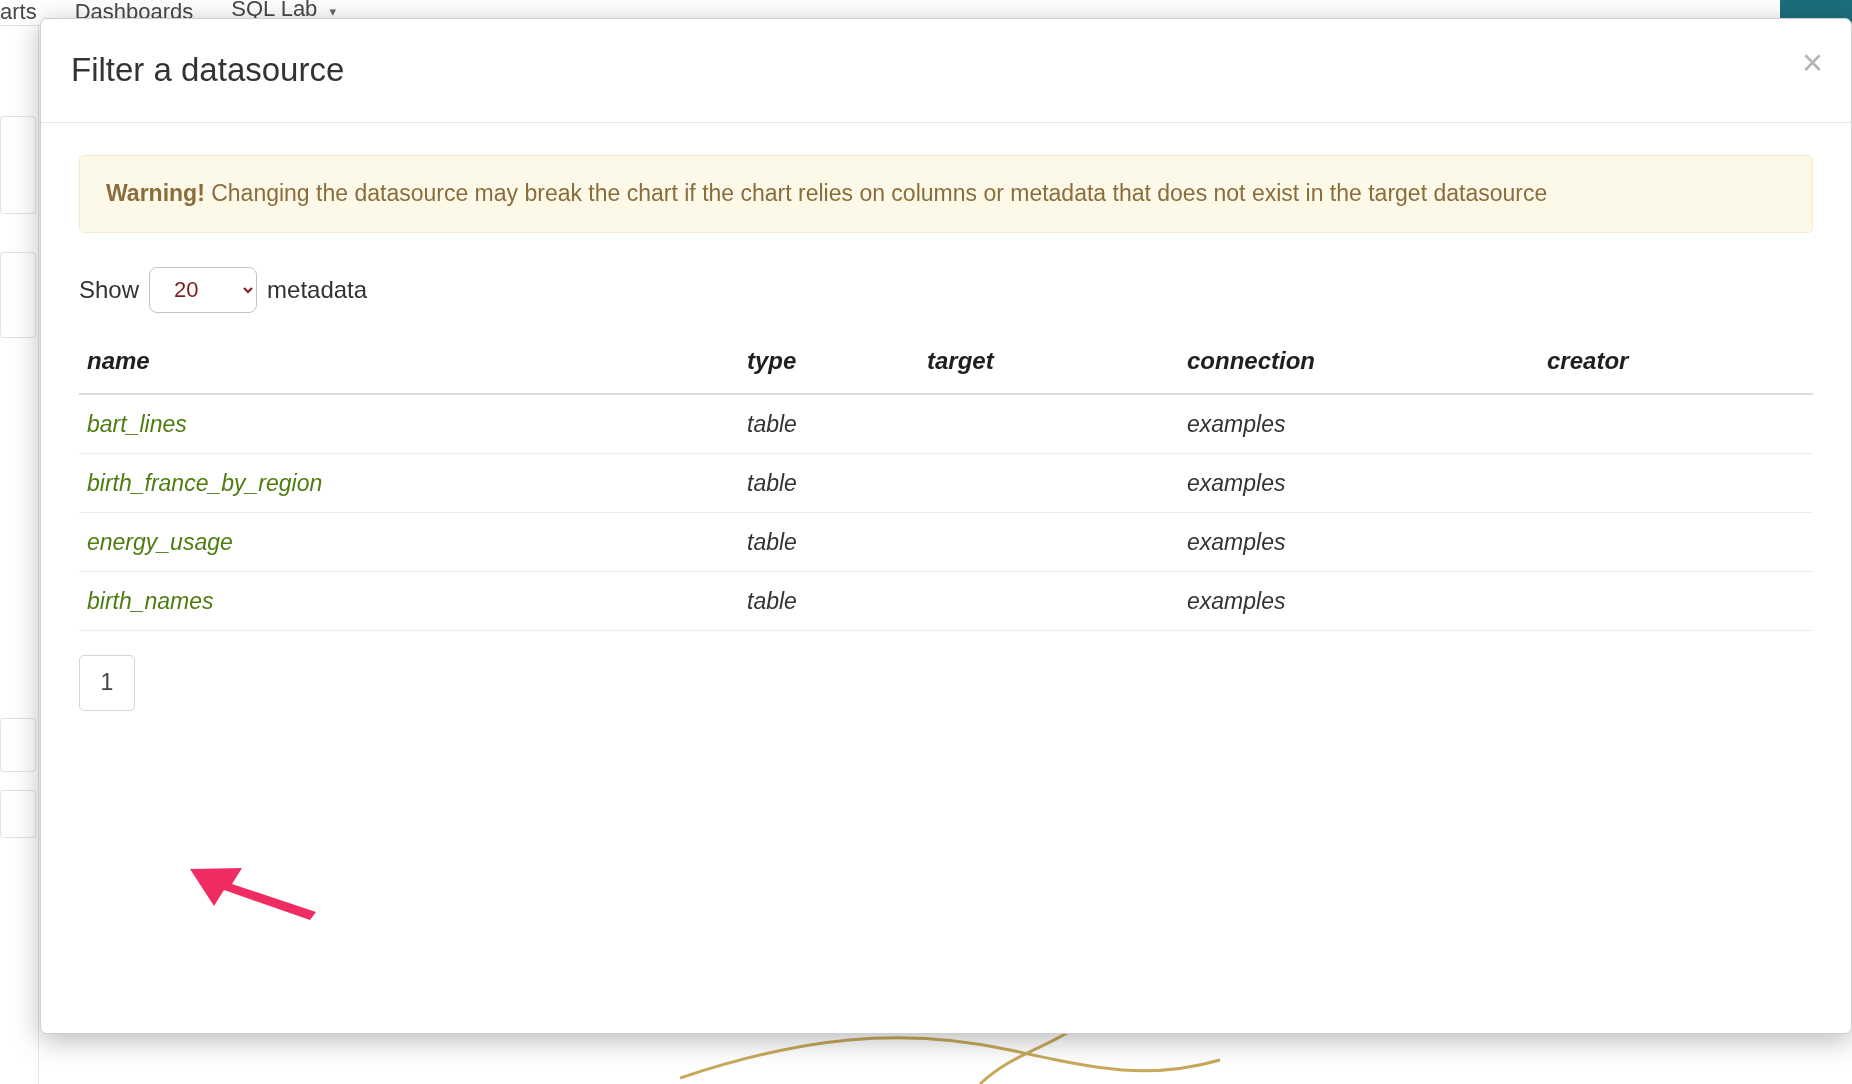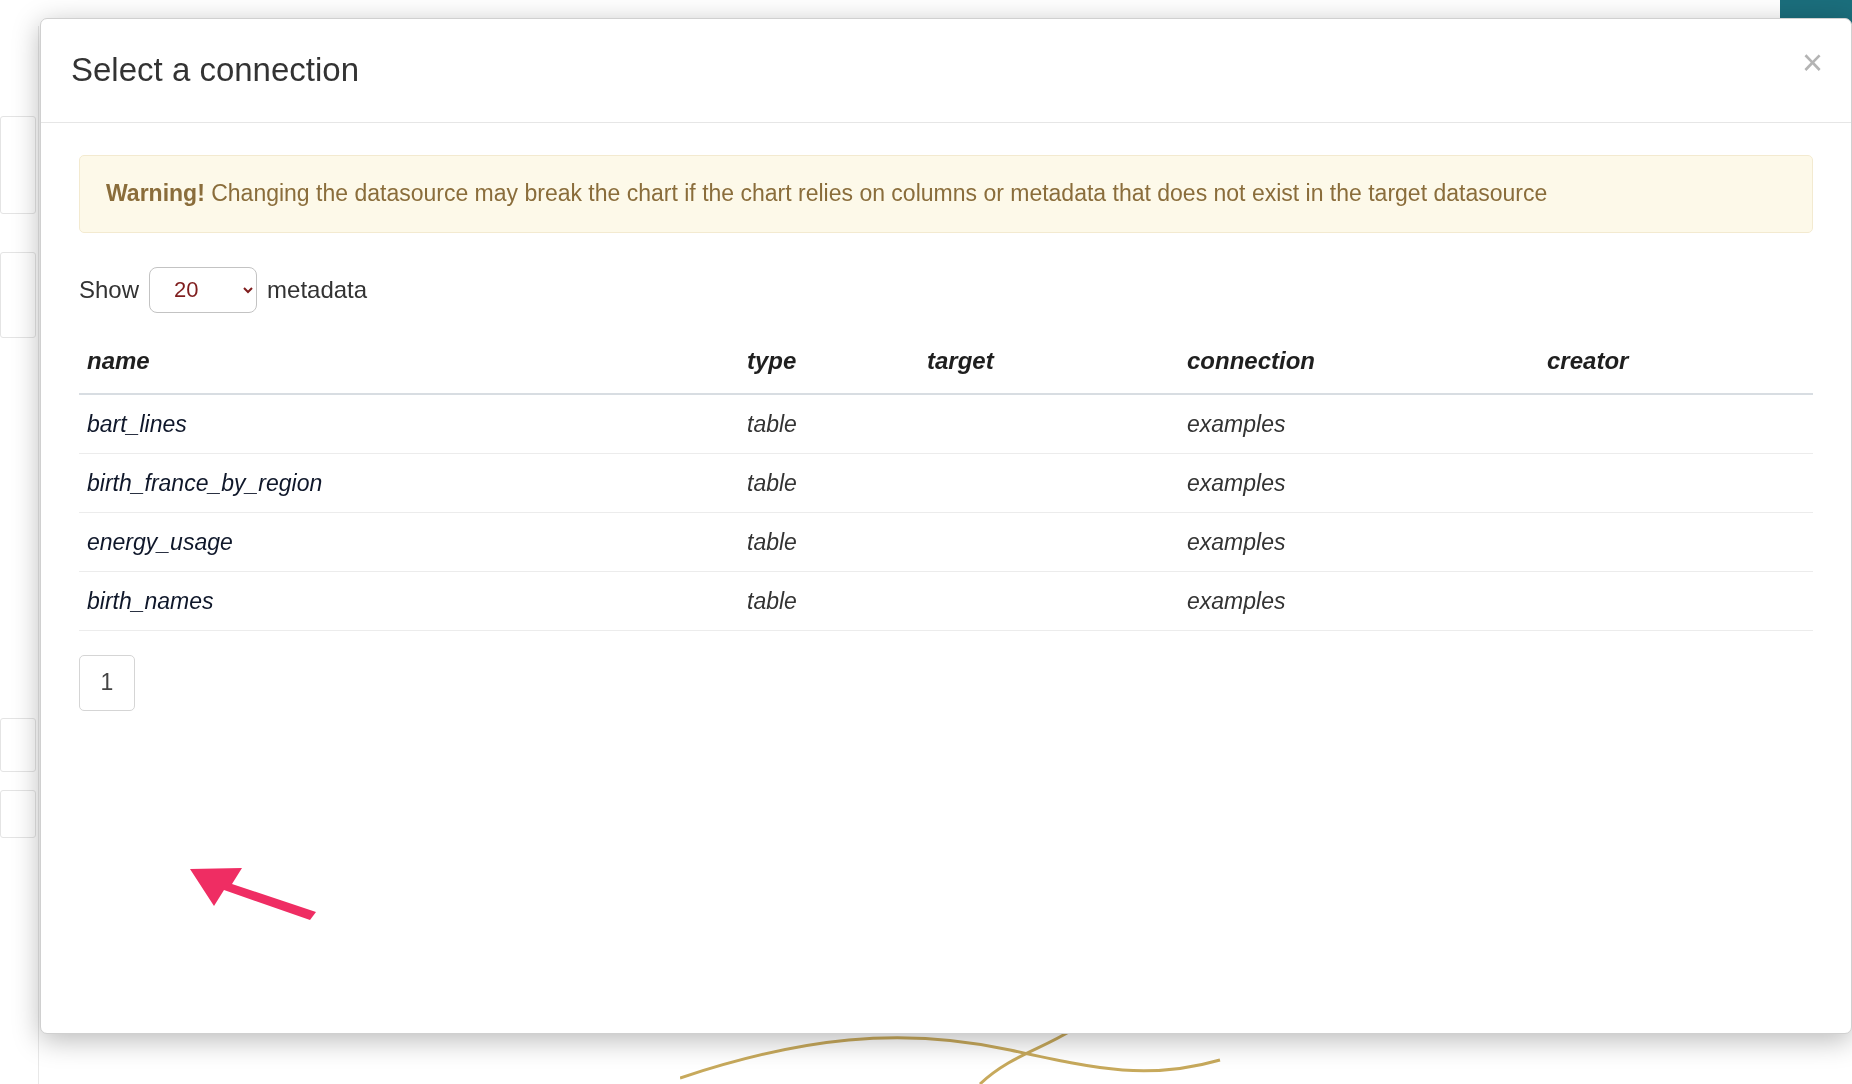--- a/index.html
+++ b/index.html
@@ -203,21 +203,21 @@
     white-space: nowrap;
     overflow: hidden;
   }
   table.ds-table tr:first-child td { border-top: none; }
   .ds-table .col-name { width: 660px; }
   .ds-table .col-type { width: 180px; }
   .ds-table .col-schema { width: 260px; }
   .ds-table .col-connection { width: 360px; }
   .ds-table .col-creator { width: auto; }
   .ds-link {
-    color: #0f172a;
+    color: #4d7c0f;
     text-decoration: none;
     cursor: pointer;
   }
 
   .table-clip {
     position: relative;
     height: 320px;
     overflow: hidden;
   }
 
@@ -248,39 +248,47 @@
     width: 140px;
     height: 60px;
     pointer-events: none;
   }
 </style>
 </head>
 <body>
 
 <div class="app-bg">
 
+  <div class="app-navbar">
+    <span class="nav-item">arts</span>
+    <span class="nav-item">Dashboards</span>
+    <span class="nav-item">
+      <span>SQL Lab</span>
+      <span class="nav-caret">▾</span>
+    </span>
+  </div>
 
   <div class="app-teal-tab"></div>
   <div class="bg-left-panel"></div>
   <div class="bg-card c1"></div>
   <div class="bg-card c2"></div>
   <div class="bg-card c3"></div>
   <div class="bg-card c4"></div>
   <div class="bg-right-box"></div>
 
   <svg class="bg-map-line" style="left:680px; top:1020px; width:1172px; height:64px;">
     <path d="M0 58 C 120 18, 220 6, 330 30 C 420 50, 470 60, 540 40" stroke="#c7a95c" stroke-width="3" fill="none"></path>
     <path d="M300 64 C 330 36, 360 30, 392 10" stroke="#c7a95c" stroke-width="3" fill="none"></path>
   </svg>
 </div>
 
 <div class="modal">
 
   <div class="modal-header">
-    <div class="modal-title">Select a connection</div>
+    <div class="modal-title">Filter a datasource</div>
     <button class="modal-close">×</button>
   </div>
 
   <div class="modal-body">
 
     <div class="alert-warning">
       <strong>Warning!</strong><span> Changing the datasource may break the chart if the chart relies on columns or metadata that does not exist in the target datasource</span>
     </div>
 
 

